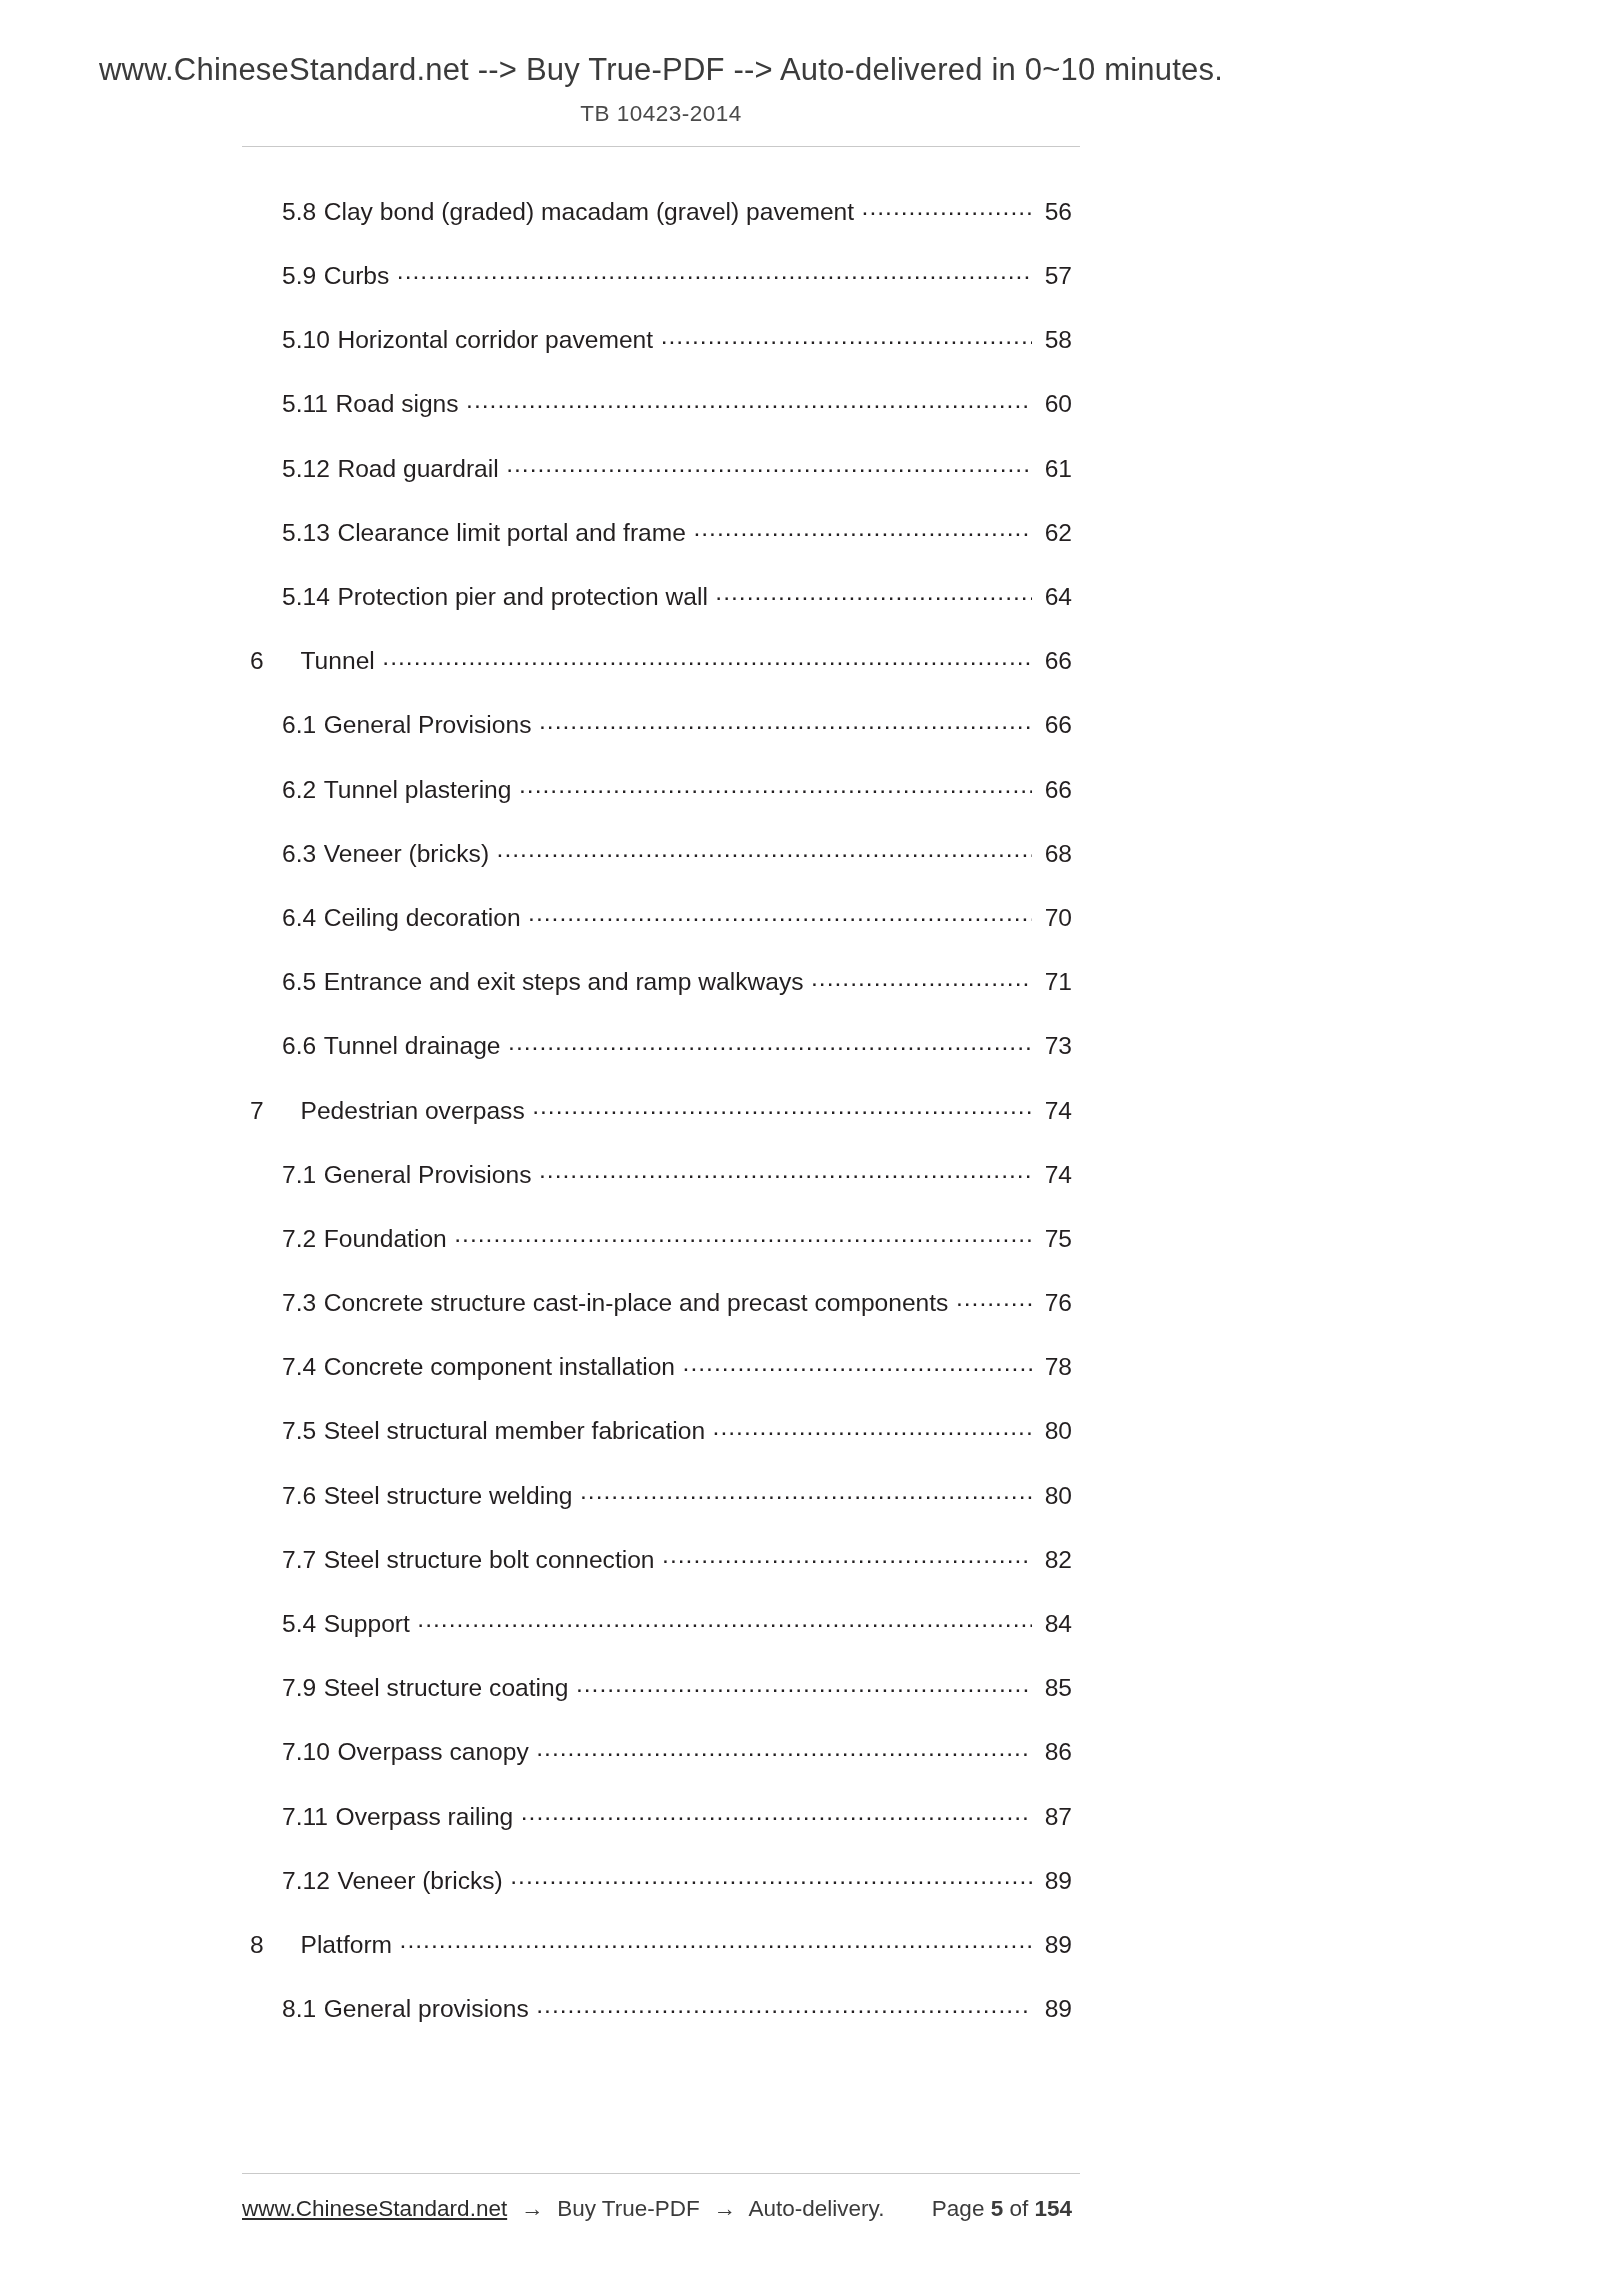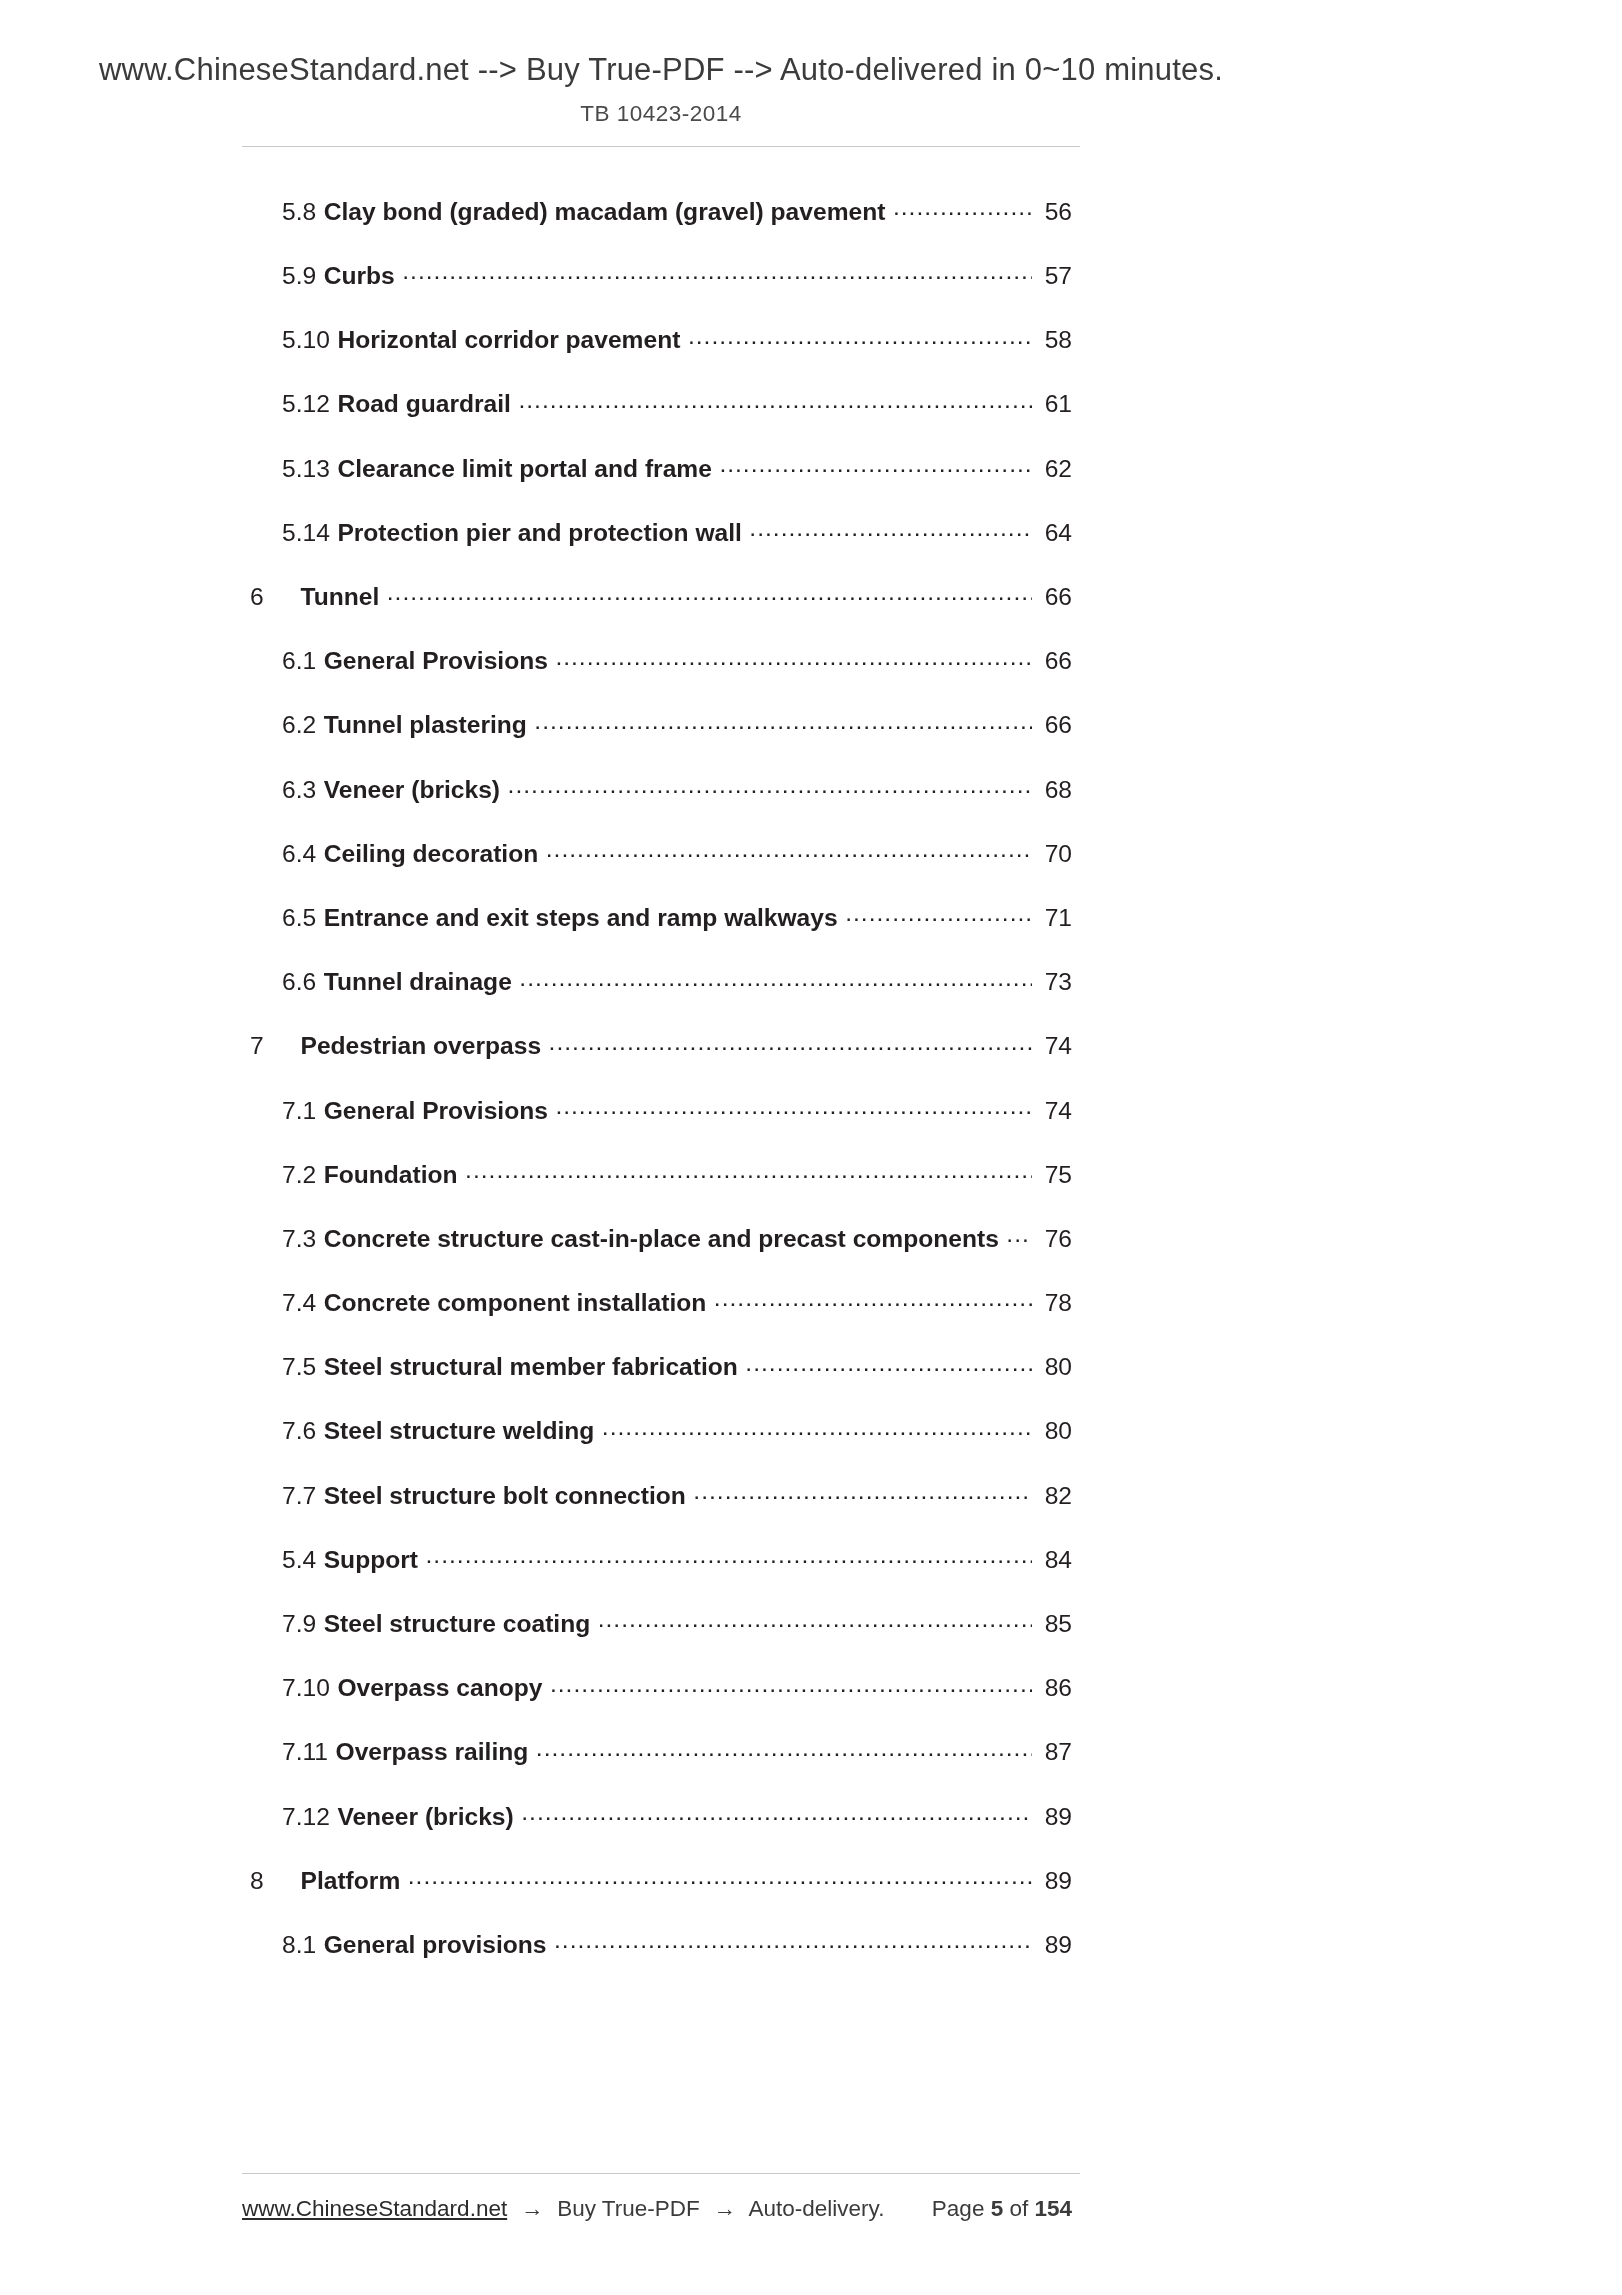--- a/index.html
+++ b/index.html
@@ -61,21 +61,20 @@
   .toc-num {
     flex: 0 0 auto;
   }
   .toc-row.lvl1 .toc-num {
     width: 43px;
     display: inline-block;
   }
   .toc-title {
     flex: 0 0 auto;
     padding-left: 0px;
-    font-weight: bold;
   }
   .toc-row.lvl2 .toc-title {
     padding-left: 0;
   }
   .toc-gap {
     flex: 0 0 auto;
     width: 7.5px;
   }
   .toc-dots {
     flex: 1 1 auto;
@@ -169,20 +168,28 @@
         <span class="toc-dots"></span>
         <span class="toc-page">57</span>
       </div>
       <div class="toc-row lvl2">
         <span class="toc-num">5.10</span>
         <span class="toc-gap">&nbsp;</span>
         <span class="toc-title">Horizontal corridor pavement</span>
         <span class="toc-gap">&nbsp;</span>
         <span class="toc-dots"></span>
         <span class="toc-page">58</span>
+      </div>
+      <div class="toc-row lvl2">
+        <span class="toc-num">5.11</span>
+        <span class="toc-gap">&nbsp;</span>
+        <span class="toc-title">Road signs</span>
+        <span class="toc-gap">&nbsp;</span>
+        <span class="toc-dots"></span>
+        <span class="toc-page">60</span>
       </div>
       <div class="toc-row lvl2">
         <span class="toc-num">5.12</span>
         <span class="toc-gap">&nbsp;</span>
         <span class="toc-title">Road guardrail</span>
         <span class="toc-gap">&nbsp;</span>
         <span class="toc-dots"></span>
         <span class="toc-page">61</span>
       </div>
       <div class="toc-row lvl2">

